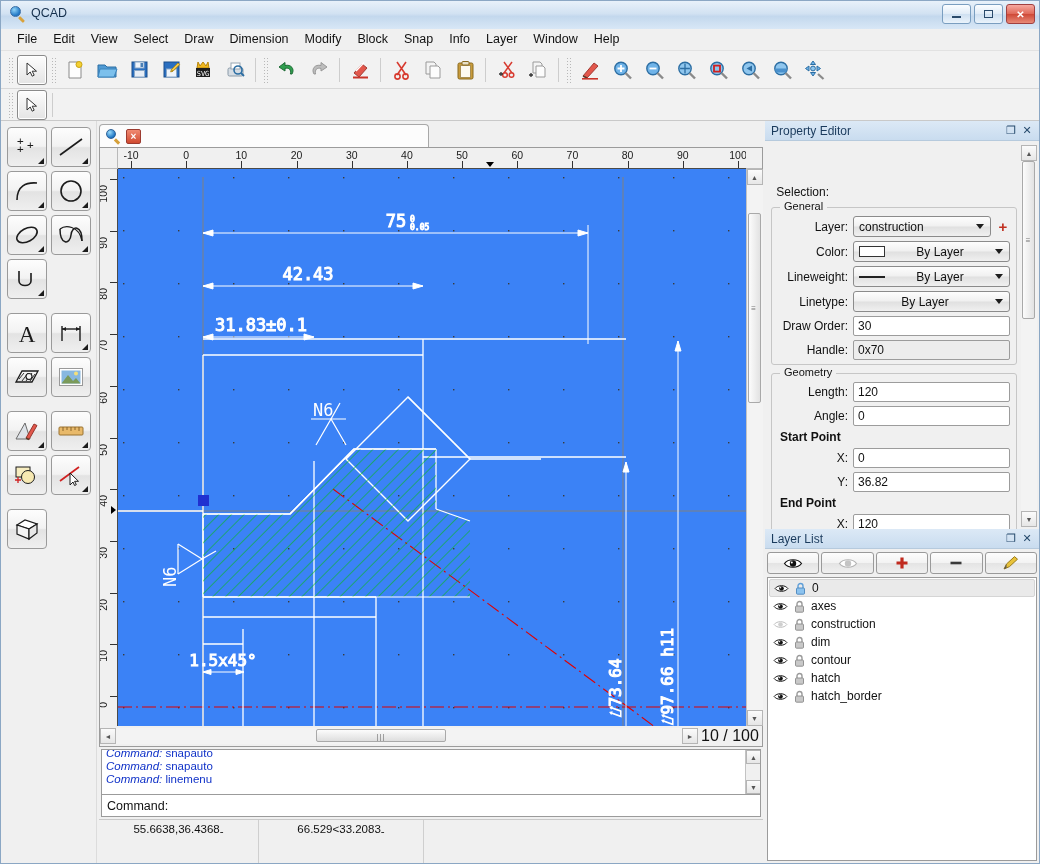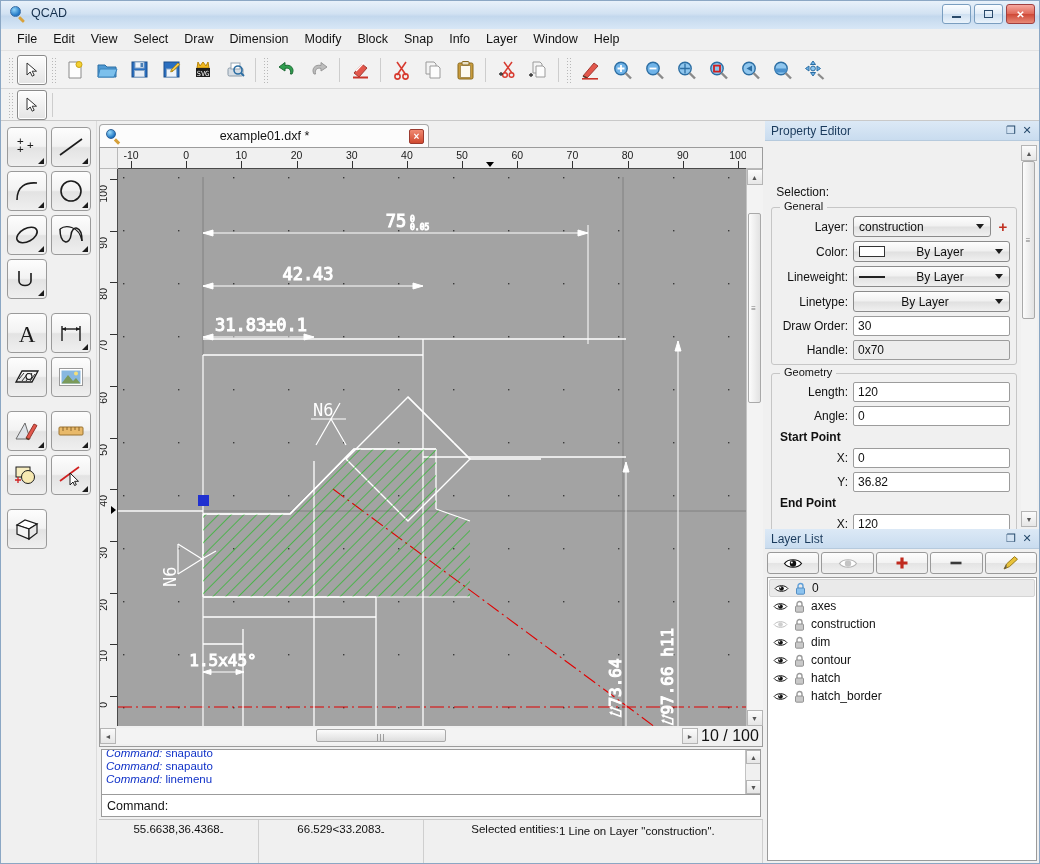--- a/index.html
+++ b/index.html
@@ -203,21 +203,21 @@
     position: absolute; right: 8px; font-size: 10.5px; color: #1a1a1a;
     transform: translateY(50%) rotate(-90deg); transform-origin: right bottom;
     white-space: nowrap;
   }
   .vruler .cursor-mark {
     position: absolute; right: 1px;
     width: 0; height: 0;
     border-top: 4px solid transparent; border-bottom: 4px solid transparent;
     border-left: 5px solid #000;
   }
-  .cadcanvas { flex: 1; background: #a3a3a3; position: relative; min-width: 0; overflow: hidden; }
+  .cadcanvas { flex: 1; background: #3b82f6; position: relative; min-width: 0; overflow: hidden; }
   .vscroll {
     width: 16px; flex: none; background: #f0f0f0;
     border-left: 1px solid #c3c3c3;
     display: flex; flex-direction: column; align-items: center;
   }
   .sb-arrow {
     width: 16px; height: 16px; flex: none;
     background: linear-gradient(to bottom,#fbfbfb,#e6e6e6);
     border: 1px solid #b5b5b5;
     display: flex; align-items: center; justify-content: center;
@@ -726,21 +726,20 @@
     </div>
 
     <div class="center">
 
       <div class="tabrow">
         <div class="doctab">
           <div class="tab-icon">
             <div class="lens2"></div>
               <div class="h2"></div>
           </div>
-          <div class="tab-label">example01.dxf *</div>
           <div class="tab-close">×</div>
         </div>
       </div>
 
       <div class="canvaswrap">
         <div class="rulerrow">
           <div class="corner-box"></div>
           <div class="hruler" id="hruler">
               <div class="tk" style="left: 13px;"></div>
               <div class="lb" style="left: 13px;">-10</div>
@@ -1098,24 +1097,20 @@
 
       <div class="statusbar">
         <div class="st-cell" style="width:160px;flex:none;">
           <div>55.6638,36.4368</div>
           <div class="l2">-</div>
         </div>
         <div class="st-cell" style="width:165px;flex:none;">
           <div>66.529&lt;33.2083</div>
           <div class="l2">-</div>
         </div>
-        <div class="st-cell" style="flex:1;">
-          <div>Selected entities:</div>
-          <div class="l2">1 Line on Layer "construction".</div>
-        </div>
       </div>
     </div>
 
     <div class="rightdock">
 
       <div class="dock-title">
         <span>Property Editor</span>
         <span class="sp"></span>
         <span class="dock-btn">❐</span>
         <span class="dock-btn">✕</span>

